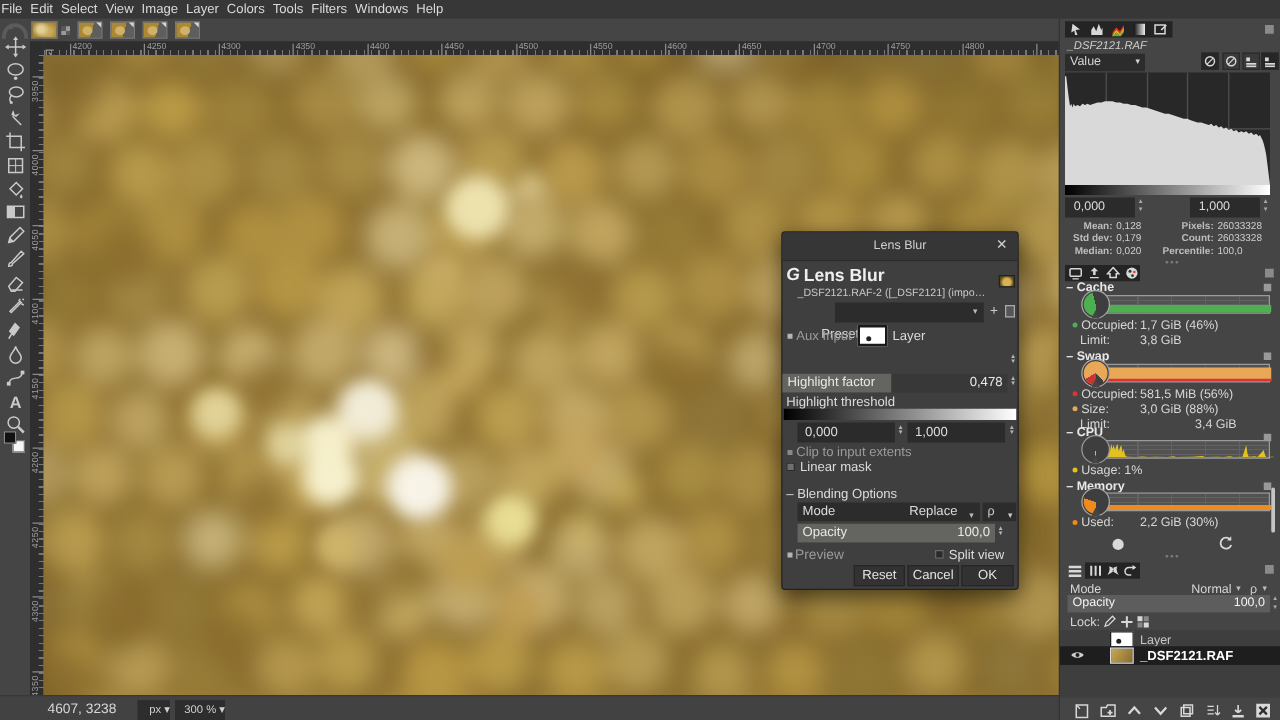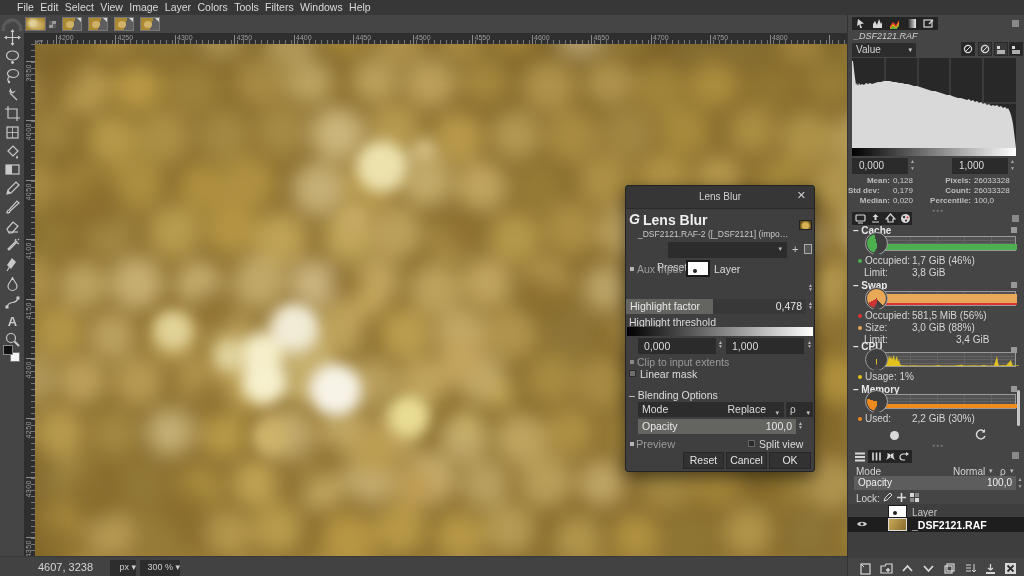--- a/index.html
+++ b/index.html
@@ -55,21 +55,21 @@
 .spin { position:absolute; width:7px; color:#b5b5b5; font-size:5px; line-height:4px;
   text-align:center; }
 .dbtn { position:absolute; height:17px; background:#323232;
   border:1px solid #262626; color:#e3e3e3; font-size:10.5px; line-height:15px;
   text-align:center; }
 </style>
 </head>
 <body>
 <div id="stage">
 
-  <div id="menubar" class="abs"><span style="padding-left:17px">File</span><span>Edit</span><span>Select</span><span>View</span><span>Image</span><span>Layer</span><span>Colors</span><span>Tools</span><span>Filters</span><span>Windows</span><span>Help</span></div>
+  <div id="menubar" class="abs"><span style="padding-left:1px">File</span><span>Edit</span><span>Select</span><span>View</span><span>Image</span><span>Layer</span><span>Colors</span><span>Tools</span><span>Filters</span><span>Windows</span><span>Help</span></div>
 
   <div id="toolbox" class="abs">
       <div class="tool" style="top:14px">
         <svg viewBox="0 0 17 17">
           <path d="M8.5 2v13M2 8.5h13" stroke="#c9c9c9" fill="none" stroke-width="1.2"></path>
           <path d="M8.5 0l2 3h-4zM8.5 17l2-3h-4zM0 8.5l3-2v4zM17 8.5l-3-2v4z" fill="#c9c9c9"></path>
         </svg>
       </div>
 <div class="tool" style="top:33px">
         <svg viewBox="0 0 17 17">
@@ -626,21 +626,21 @@
         </svg></div>
       <div class="rp" style="left:4px;top:133px;width:164px;height:8px;background:linear-gradient(90deg,#000,#fff);"></div>
       <div class="rp" style="left:4px;top:143px;width:56px;height:16px;background:#2b2b2b;color:#dcdcdc;font-size:10px;line-height:16px;"><span style="margin-left:7px">0,000</span></div>
       <div class="rp" style="left:61px;top:143px;width:7px;height:16px;color:#aaa;font-size:5px;line-height:7px;text-align:center;">▲<br>▼</div>
       <div class="rp" style="left:104px;top:143px;width:56px;height:16px;background:#2b2b2b;color:#dcdcdc;font-size:10px;line-height:16px;"><span style="margin-left:7px">1,000</span></div>
       <div class="rp" style="left:161px;top:143px;width:7px;height:16px;color:#aaa;font-size:5px;line-height:7px;text-align:center;">▲<br>▼</div>
       <div class="rp stat" style="left:0;top:161px;width:42px;text-align:right;font-size:8px;"><b>Mean:</b></div>
       <div class="rp" style="left:45px;top:161px;font-size:8px;color:#cfcfcf;">0,128</div>
       <div class="rp stat" style="left:44px;top:161px;width:79px;text-align:right;font-size:8px;"><b>Pixels:</b></div>
       <div class="rp" style="left:126px;top:161px;font-size:8px;color:#cfcfcf;">26033328</div>
-      <div class="rp stat" style="left:0;top:171px;width:42px;font-size:8px;"><b>Std dev:</b></div>
+      <div class="rp stat" style="left:0;top:171px;width:42px;text-align:right;font-size:8px;"><b>Std dev:</b></div>
       <div class="rp" style="left:45px;top:171px;font-size:8px;color:#cfcfcf;">0,179</div>
       <div class="rp stat" style="left:44px;top:171px;width:79px;text-align:right;font-size:8px;"><b>Count:</b></div>
       <div class="rp" style="left:126px;top:171px;font-size:8px;color:#cfcfcf;">26033328</div>
       <div class="rp stat" style="left:0;top:181px;width:42px;text-align:right;font-size:8px;"><b>Median:</b></div>
       <div class="rp" style="left:45px;top:181px;font-size:8px;color:#cfcfcf;">0,020</div>
       <div class="rp stat" style="left:44px;top:181px;width:79px;text-align:right;font-size:8px;"><b>Percentile:</b></div>
       <div class="rp" style="left:126px;top:181px;font-size:8px;color:#cfcfcf;">100,0</div>
       <div class="dots" style="left:84px;top:192px;font-size:5px;color:#7a7a7a;">●●●</div>
       <div class="rp tabdark" style="left:4px;top:197px;width:60px;height:13px;"></div>
       <div class="rp" style="left:7px;top:198px;width:11px;height:11px;"><svg width="11" height="11" viewBox="0 0 11 11">

